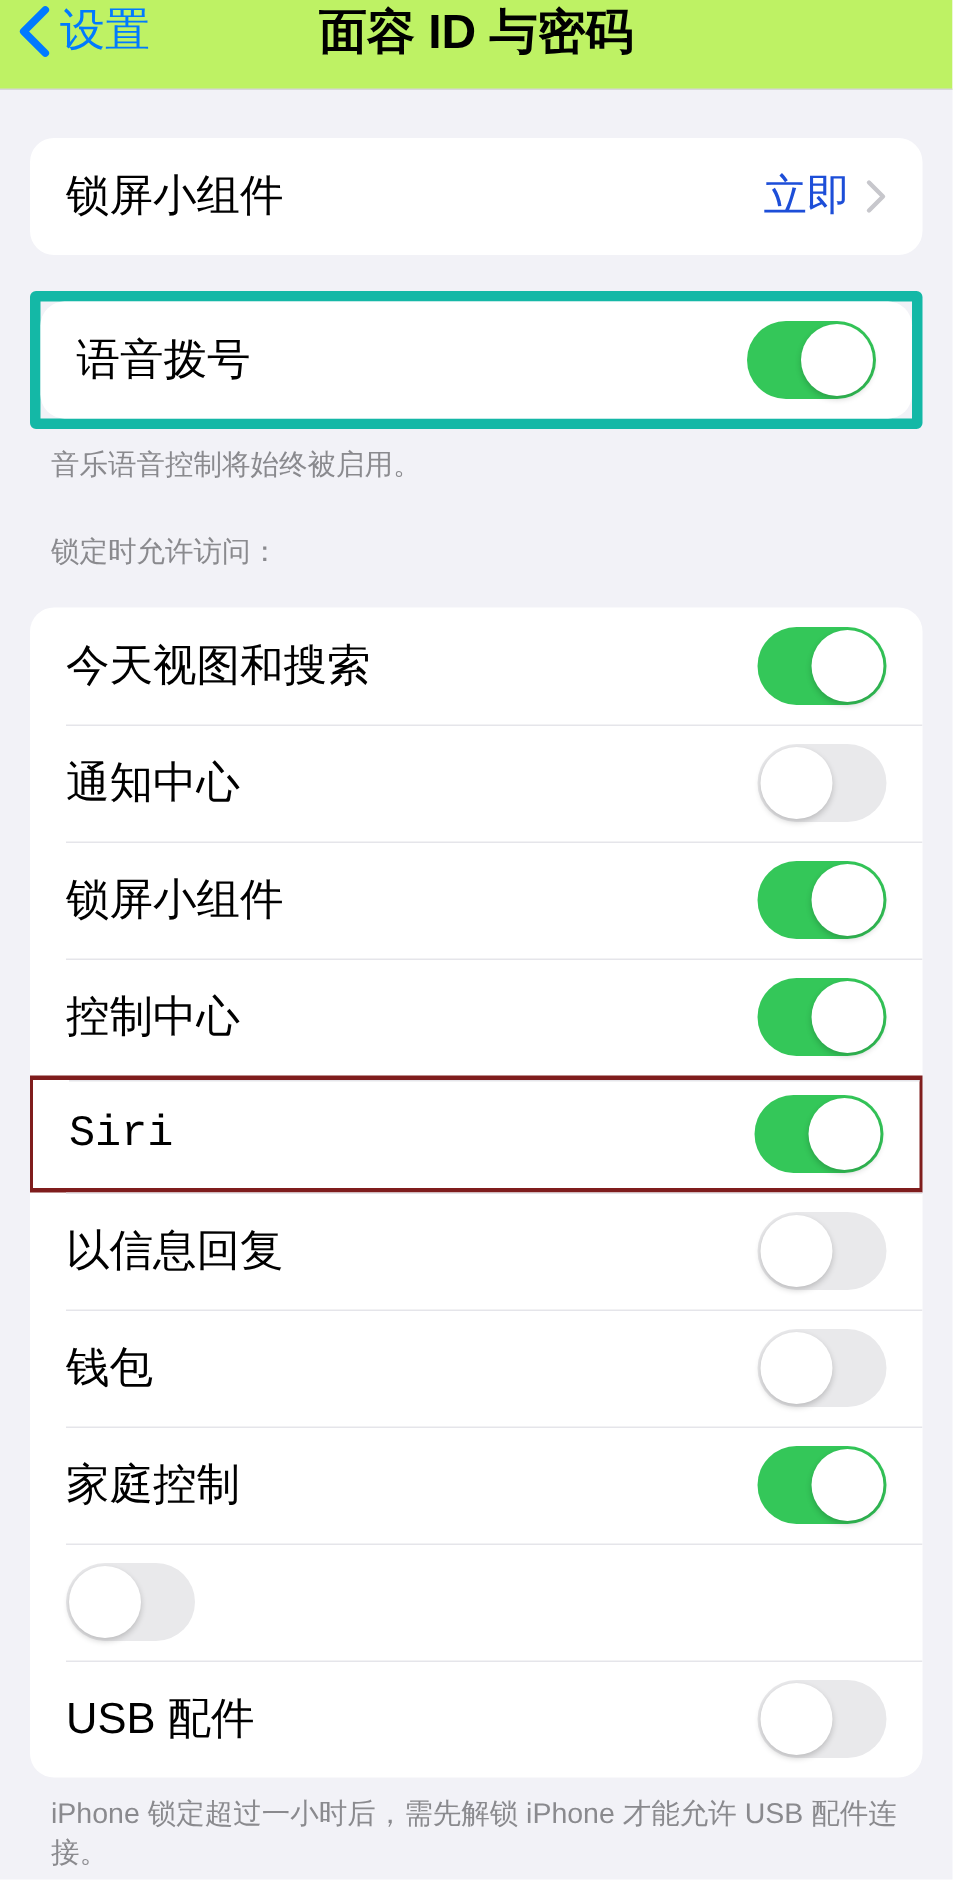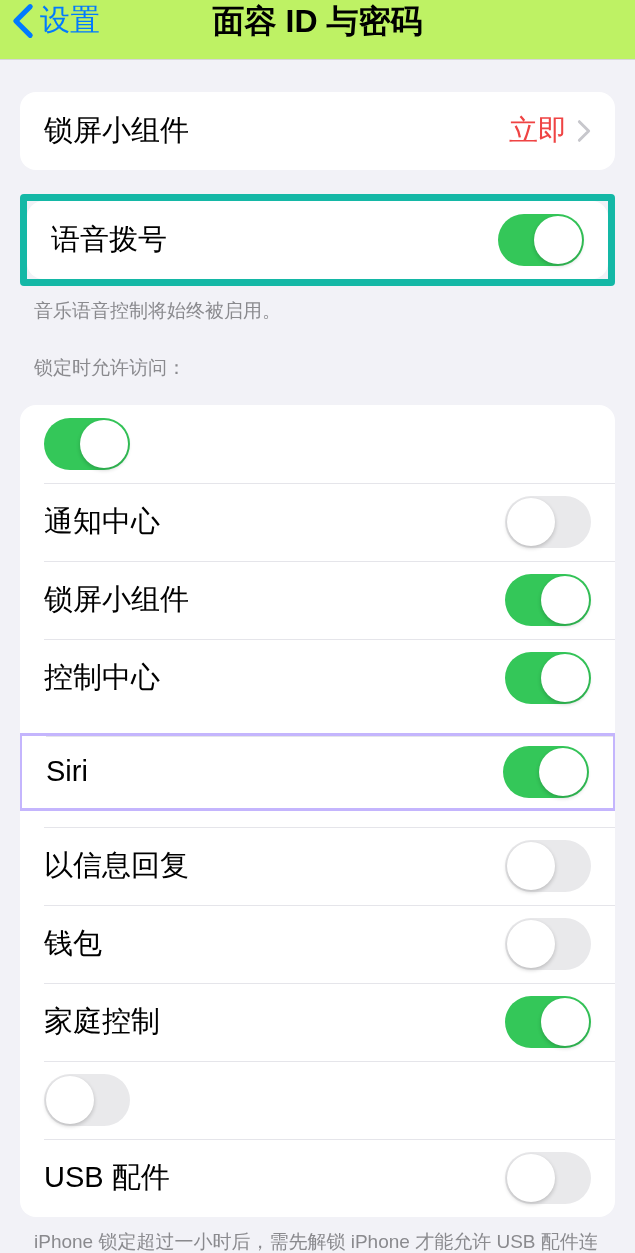--- a/index.html
+++ b/index.html
@@ -56,21 +56,21 @@
       top: 0; left: 24px; right: 0;
       height: 1px;
       background: #e5e5ea;
     }
     .row-label {
       flex: 1;
       font-size: 29px;
       color: #000;
     }
     .row-value {
-      color: #ef4444;
+      color: #1d4ed8;
       font-size: 29px;
       margin-right: 10px;
       text-align: right;
     }
     .chevron { width: 14px; height: 24px; color: #c7c7cc; }
     .toggle {
       width: 86px;
       height: 52px;
       border-radius: 26px;
       position: relative;
@@ -101,22 +101,23 @@
     }
     .highlight-box {
       border: 7px solid #14b8a6;
       border-radius: 4px;
     }
     .hl-wrap {
       margin: 24px 20px 0 20px;
     }
     .hl-wrap .group { margin: 0; }
     .group .hl-row {
-      border: 3px solid #c4b5fd;
-      margin: 16px -1px;
+      border: 3px solid #7f1d1d;
+      margin: 0 -1px;
+      font-family: Liberation Mono, monospace;
     }
   </style>
 </head>
 <body>
 
 <div class="nav">
   <div class="back">
     <svg viewBox="0 0 12 20" fill="none">
       <path d="M10 2 L2 10 L10 18" stroke="#007aff" stroke-width="2.8" stroke-linecap="round" stroke-linejoin="round"></path>
     </svg>
@@ -141,20 +142,21 @@
       <div class="row-label">语音拨号</div>
       <div class="toggle on"></div>
     </div>
   </div>
 </div>
 <div class="footer">音乐语音控制将始终被启用。</div>
 
 <div class="header">锁定时允许访问：</div>
 <div class="group" id="locked-group">
     <div class="row">
+      <div class="row-label">今天视图和搜索</div>
       <div class="toggle on"></div>
     </div>
     <div class="row">
       <div class="row-label">通知中心</div>
       <div class="toggle off"></div>
     </div>
     <div class="row">
       <div class="row-label">锁屏小组件</div>
       <div class="toggle on"></div>
     </div>

